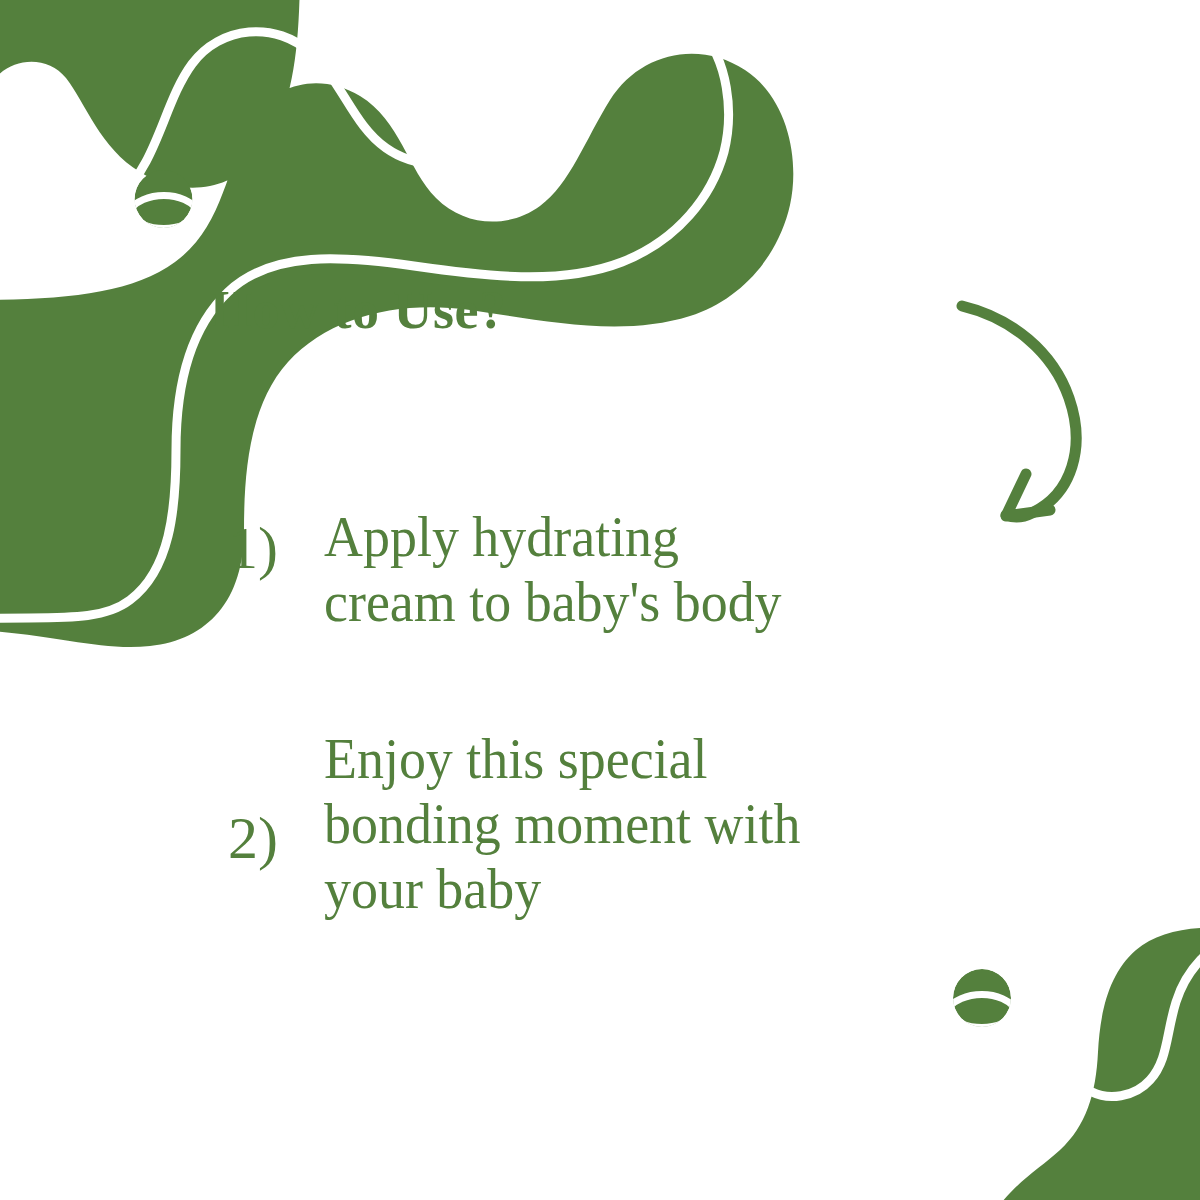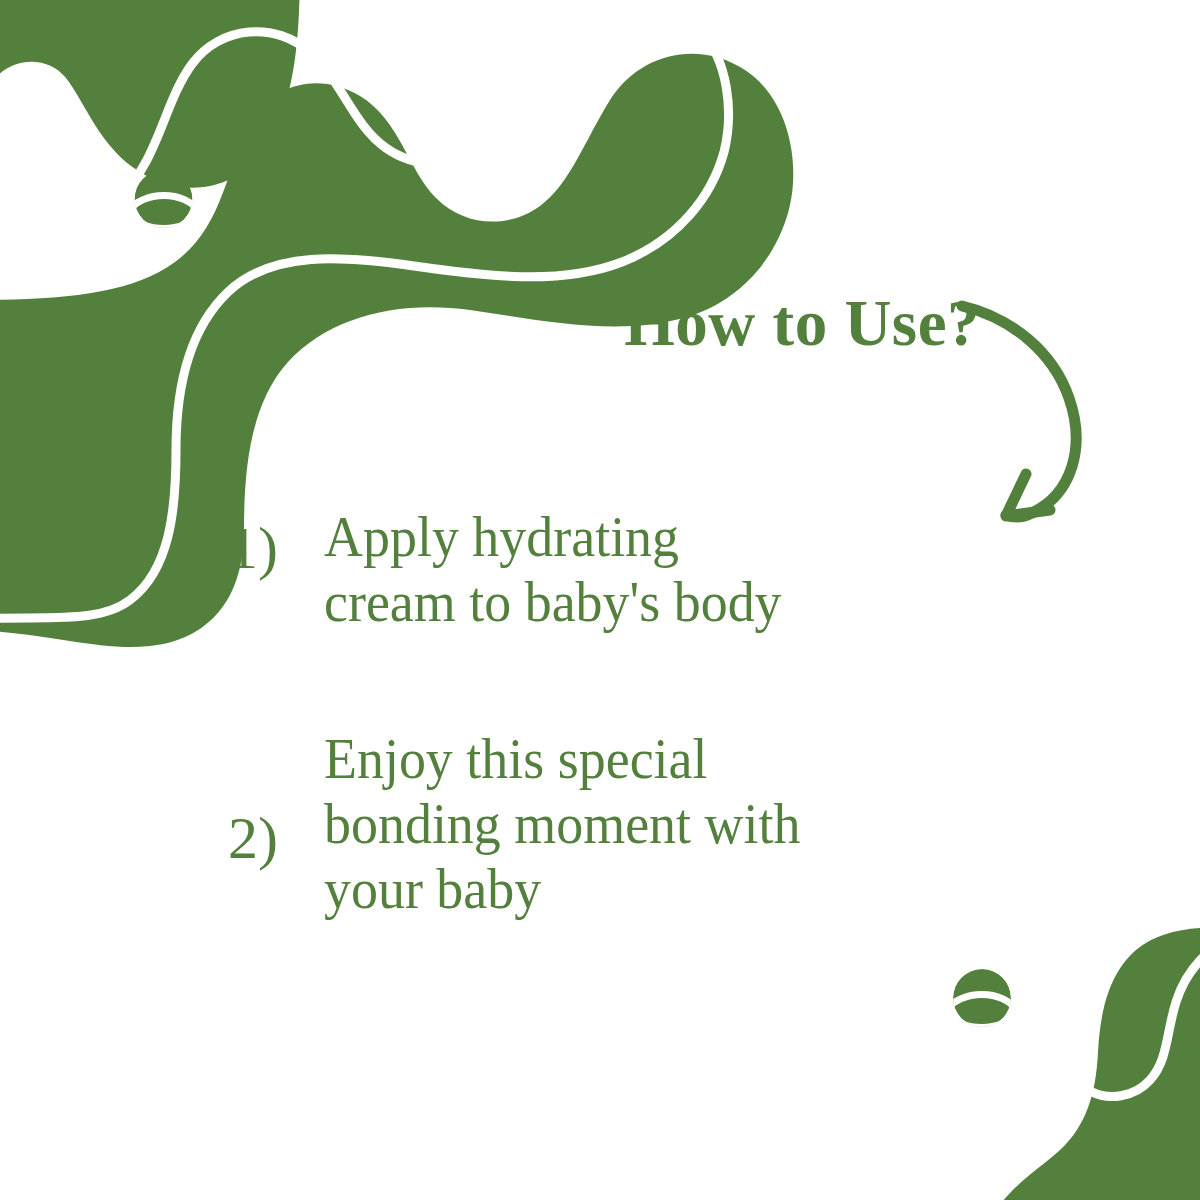--- a/index.html
+++ b/index.html
@@ -28,24 +28,24 @@
     height: 1200px;
     pointer-events: none;
   }
 
   
   #title {
     position: absolute;
     left: 210px;
     top: 247px;
     width: 770px;
-    text-align: right;
+    text-align: left;
     font-family: "Liberation Serif", "DejaVu Serif", serif;
     font-weight: bold;
-    font-size: 65px;
+    font-size: 54px;
     line-height: 1;
     letter-spacing: 0.5px;
     color: #54803d;
     white-space: nowrap;
   }
 
   
   #steps {
     position: absolute;
     left: 228px;

